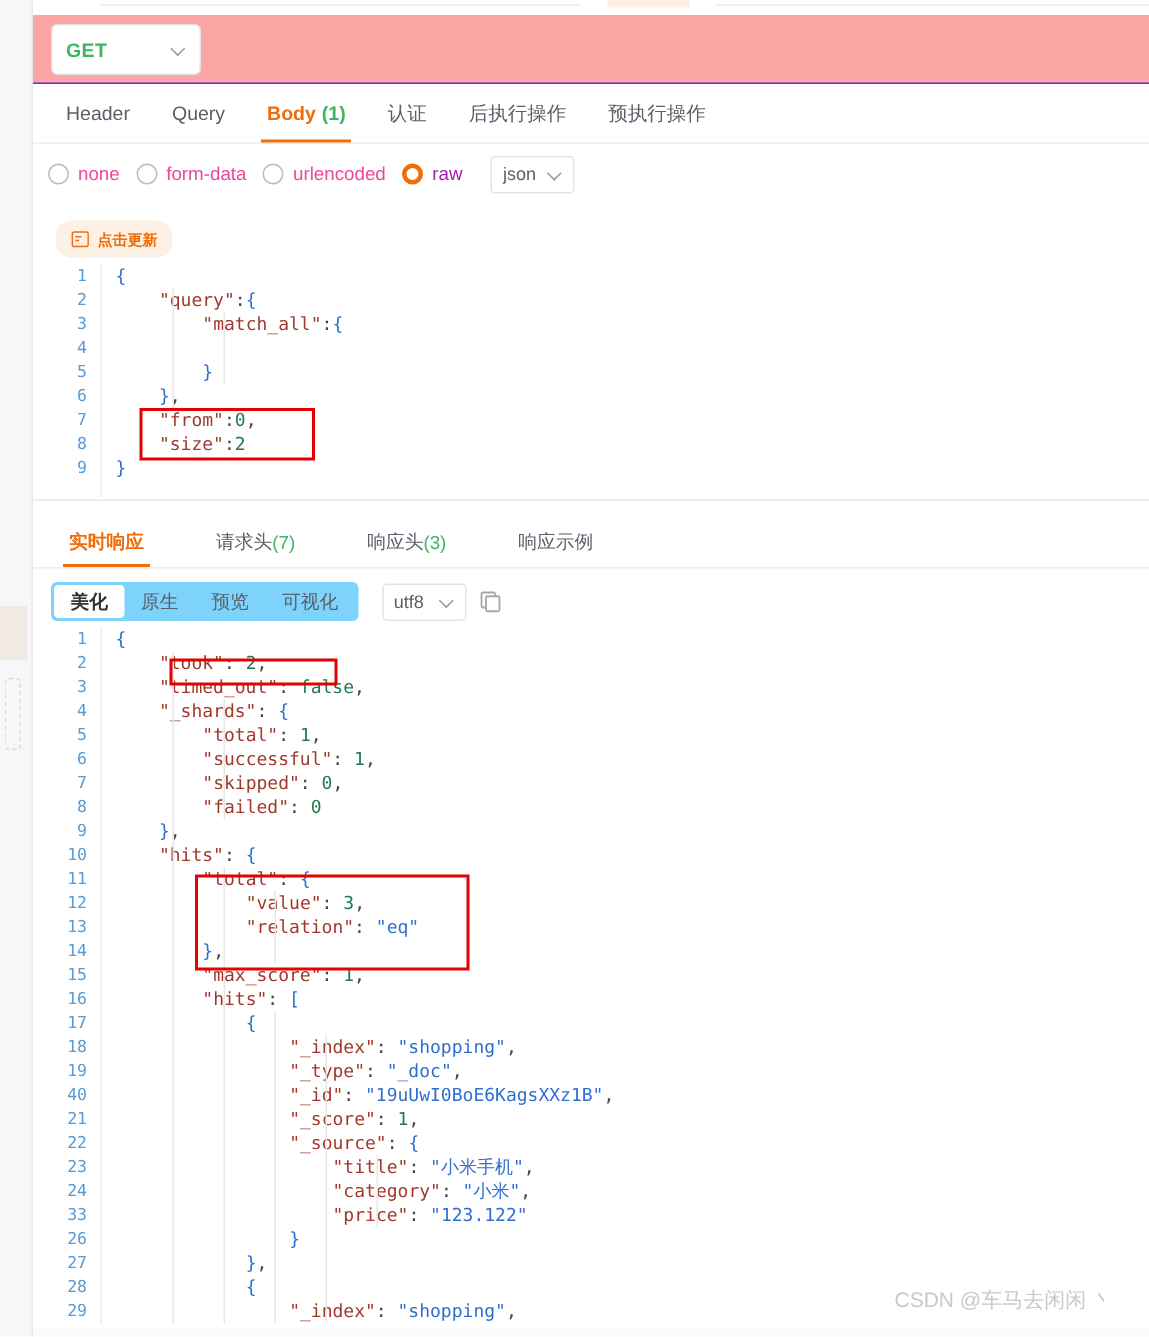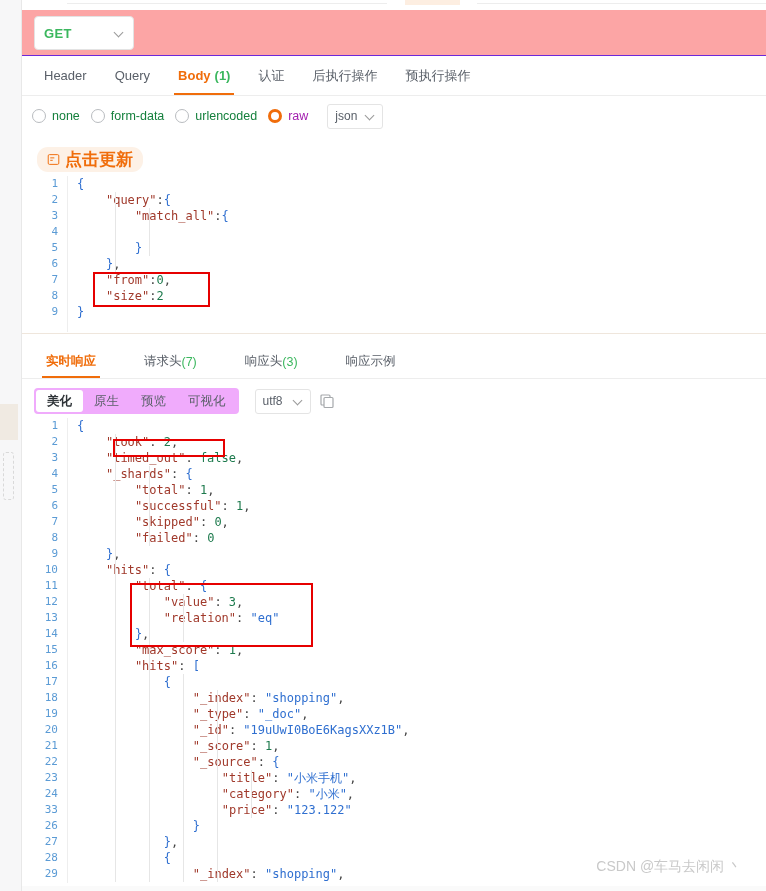--- a/index.html
+++ b/index.html
@@ -75,35 +75,35 @@
   .radios {
     position: absolute; left: 22px; top: 96px; right: 0; height: 40px;
     display: flex; align-items: center; padding-left: 10px; gap: 7px;
   }
   .radio { display: flex; align-items: center; gap: 6px; cursor: pointer; padding-right: 4px; }
   .rdot {
     width: 14px; height: 14px; border-radius: 50%;
     border: 1.6px solid #b9bcc0; background: #fff;
   }
   .radio.on .rdot { border: 3.4px solid #f06d0b; }
-  .rlab { font-size: 12.5px; color: #15803d; }
+  .rlab { font-size: 12.5px; color: #ec4899; }
   .radio.on .rlab { color: #a21caf; }
   .fmt-select {
     margin-left: 8px; height: 25px; min-width: 56px; padding: 0 7px;
     border: 1px solid #e4e4e4; border-radius: 3px; background: #fff;
     display: flex; align-items: center; gap: 6px; cursor: pointer;
     font-size: 12px; color: #5a6069;
   }
 
   
   .update-badge {
     position: absolute; left: 37px; top: 147px; height: 25px;
     background: #fdf1e6; border-radius: 11px;
     display: flex; align-items: center; gap: 5px; padding: 0 10px;
-    font-size: 17px; color: #f06d0b; font-weight: bold; cursor: pointer;
+    font-size: 10px; color: #f06d0b; font-weight: bold; cursor: pointer;
   }
 
   
   .editor {
     position: absolute; background: #fff;
     font-family: "DejaVu Sans Mono", "Liberation Mono", monospace;
     font-size: 12px;
   }
   #req-editor { left: 22px; top: 176px; right: 0; height: 156px; }
   #res-editor { left: 22px; top: 418px; right: 0; height: 465px; }
@@ -146,21 +146,21 @@
     height: 2.5px; background: #f06d0b;
   }
 
   
   .view-toolbar {
     position: absolute; left: 22px; top: 384px; right: 0; height: 34px;
     display: flex; align-items: center; padding-left: 12px; gap: 8px;
   }
   .seg {
     display: flex; align-items: flex-end; height: 26px;
-    background: #f0abfc; border-radius: 4px; padding: 2px;
+    background: #7dd3fc; border-radius: 4px; padding: 2px;
   }
   .seg-item {
     height: 22px; padding: 0 11px; display: flex; align-items: center;
     font-size: 12.5px; color: #5a6069; border-radius: 3px; cursor: pointer;
   }
   .seg-item.active { background: #fff; color: #2f3438; font-weight: bold; }
   .copy-ico { width: 16px; height: 16px; cursor: pointer; opacity: .6; }
 
   
   .redbox { position: absolute; border: 2px solid #e60000; pointer-events: none; }
@@ -331,21 +331,21 @@
         <div class="gline">10</div>
         <div class="gline">11</div>
         <div class="gline">12</div>
         <div class="gline">13</div>
         <div class="gline">14</div>
         <div class="gline">15</div>
         <div class="gline">16</div>
         <div class="gline">17</div>
         <div class="gline">18</div>
         <div class="gline">19</div>
-        <div class="gline">20</div>
+        <div class="gline">40</div>
         <div class="gline">21</div>
         <div class="gline">22</div>
         <div class="gline">23</div>
         <div class="gline">24</div>
         <div class="gline">33</div>
         <div class="gline">26</div>
         <div class="gline">27</div>
         <div class="gline">28</div>
         <div class="gline">29</div>
       </div>

